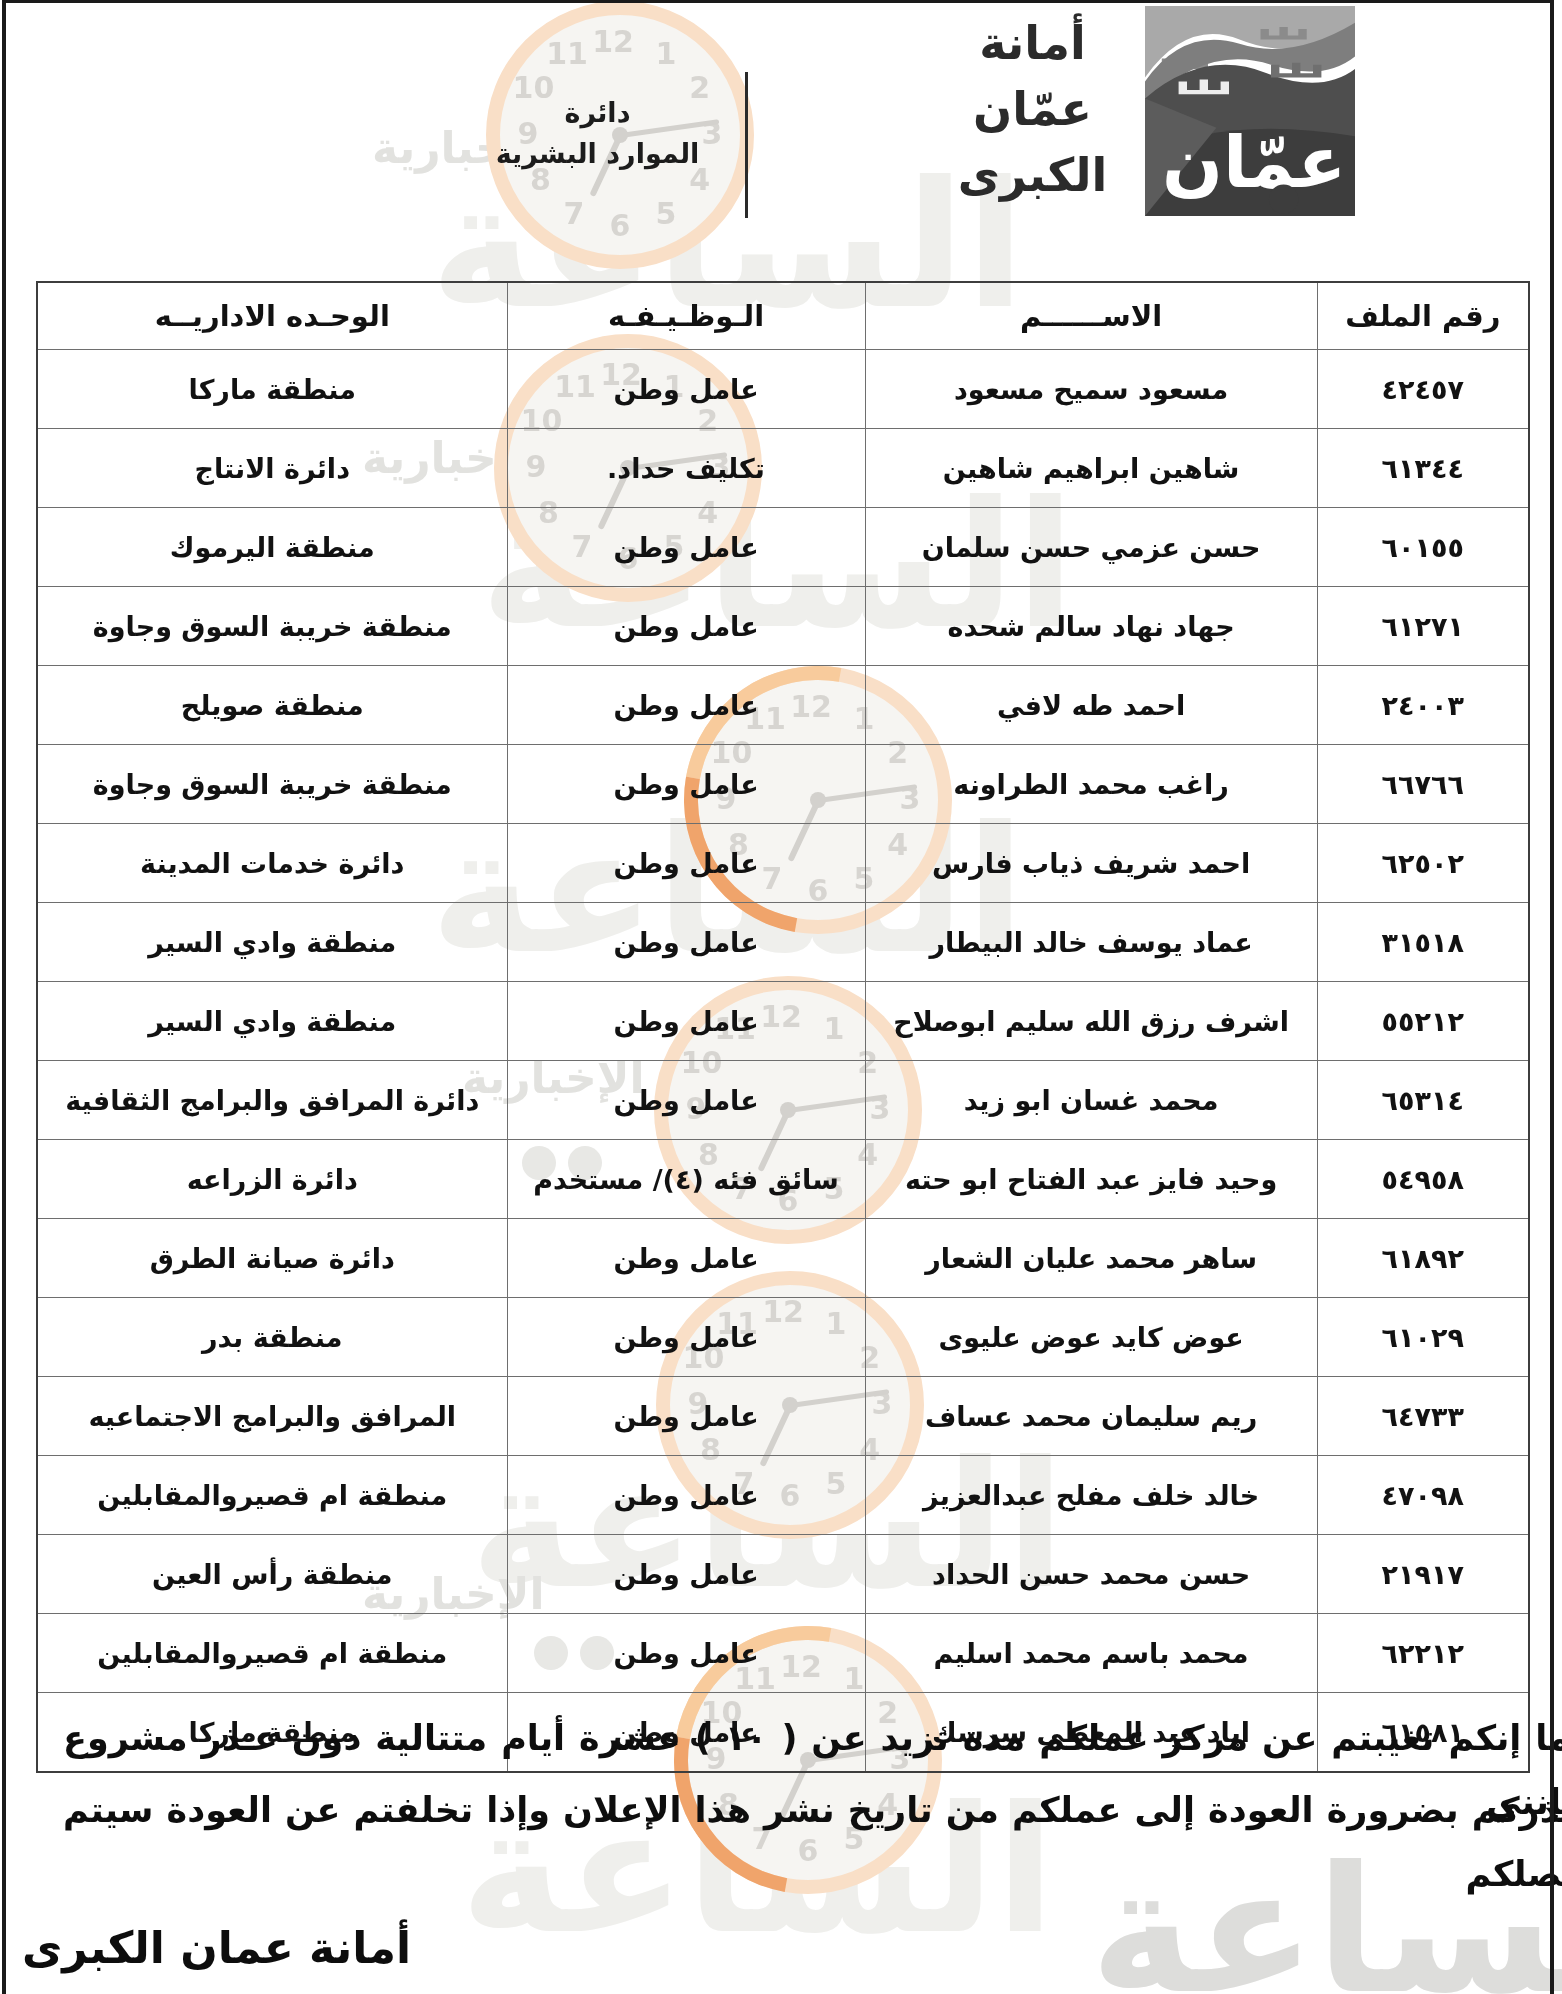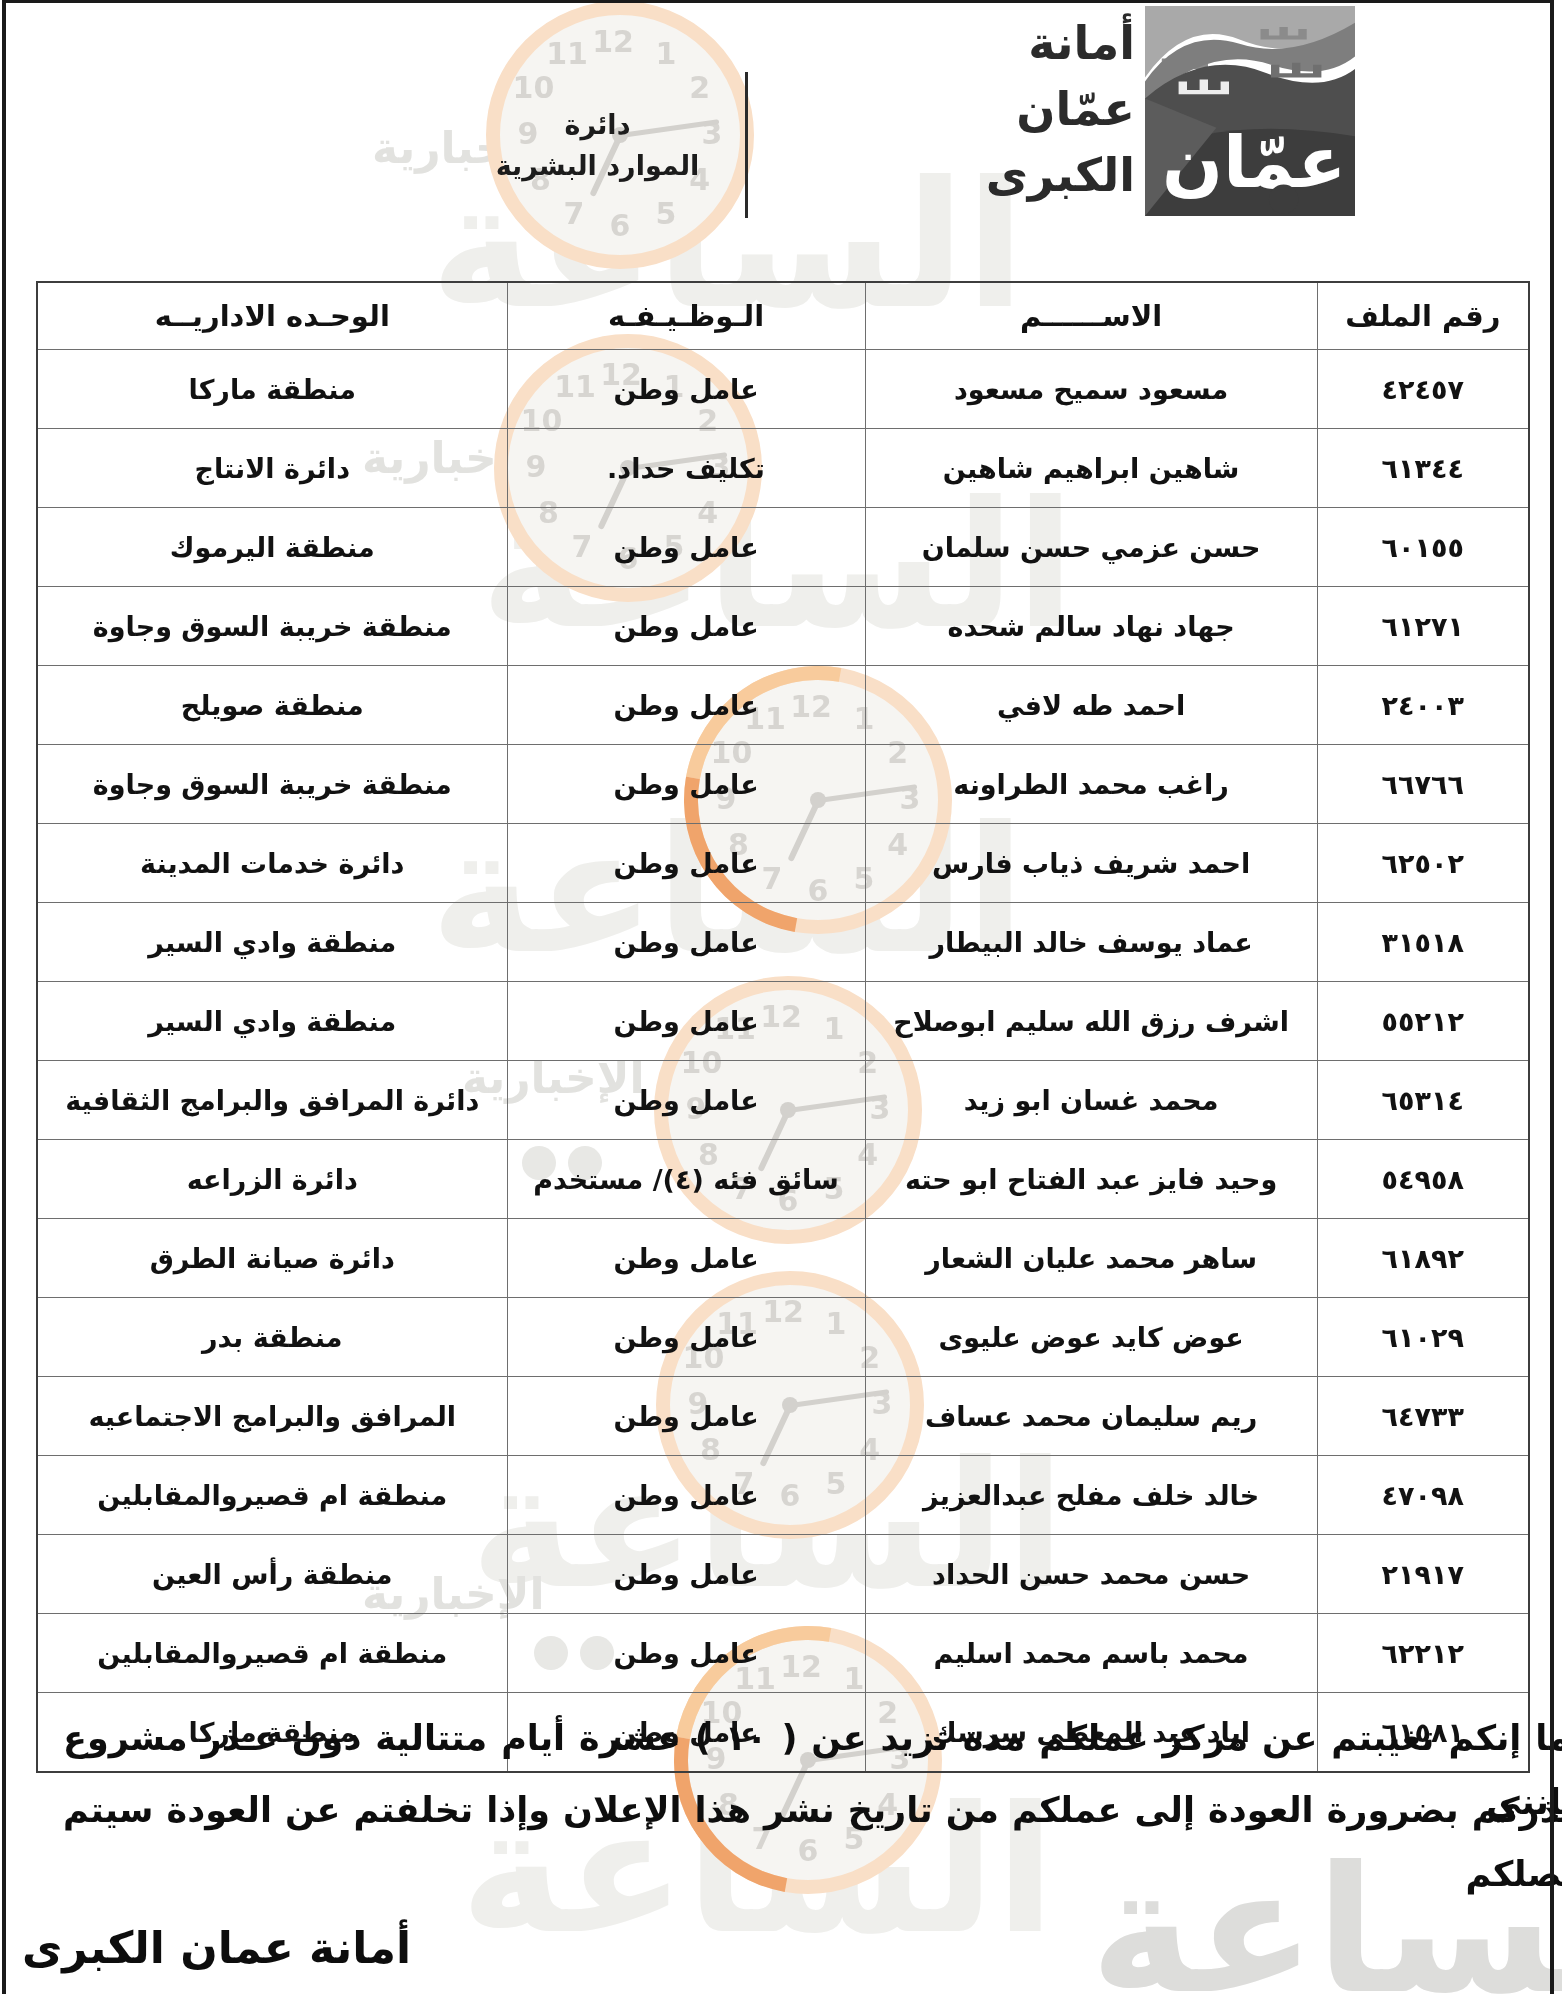--- a/index.html
+++ b/index.html
@@ -23,24 +23,24 @@
   .wm-clock .hand.hour{left:120px;top:118px;width:66px;height:6px;transform:rotate(115deg);}
   .wm-clock .pin{position:absolute;left:112px;top:112px;width:16px;height:16px;border-radius:50%;background:#d3d1cd;}
   .wm-big{position:absolute;font-size:175px;font-weight:bold;color:#efefec;letter-spacing:5px;line-height:1.1;white-space:nowrap;}
   .wm-small{position:absolute;font-size:44px;font-weight:bold;color:#e2e2df;white-space:nowrap;}
   .wm-dots{position:absolute;}
   .wm-dots span{display:inline-block;width:34px;height:34px;border-radius:50%;background:#e8e8e5;margin-left:12px;}
   
   .content{position:absolute;inset:0;z-index:1;}
   
   .logo-img{position:absolute;left:1145px;top:6px;width:210px;height:210px;}
-  .org-name{position:absolute;left:930px;top:10px;width:205px;text-align:right;
+  .org-name{position:absolute;left:930px;top:10px;width:205px;text-align:center;
     font-size:46px;font-weight:bold;line-height:66px;color:#2b2b2b;}
   .header-divider{position:absolute;left:745px;top:72px;width:3px;height:146px;background:#2a2a2a;}
-  .dept-title{position:absolute;left:455px;top:104px;width:285px;text-align:center;
+  .dept-title{position:absolute;left:455px;top:92px;width:285px;text-align:center;
     font-size:27px;font-weight:bold;line-height:41px;color:#1c1c1c;}
   
   .roster{position:absolute;left:36px;top:281px;width:1494px;}
   table{width:100%;border-collapse:collapse;table-layout:fixed;direction:rtl;
     border:2px solid #3d3d3d;background:transparent;}
   col.c-file{width:14.2%;} col.c-name{width:30.3%;} col.c-job{width:24.0%;} col.c-unit{width:31.5%;}
   th,td{border:1px solid #6e6e6e;text-align:center;vertical-align:middle;
     font-weight:bold;color:#121212;padding:2px 6px;background:transparent;}
   th{height:62px;font-size:29px;}
   td{height:74px;font-size:27px;}

